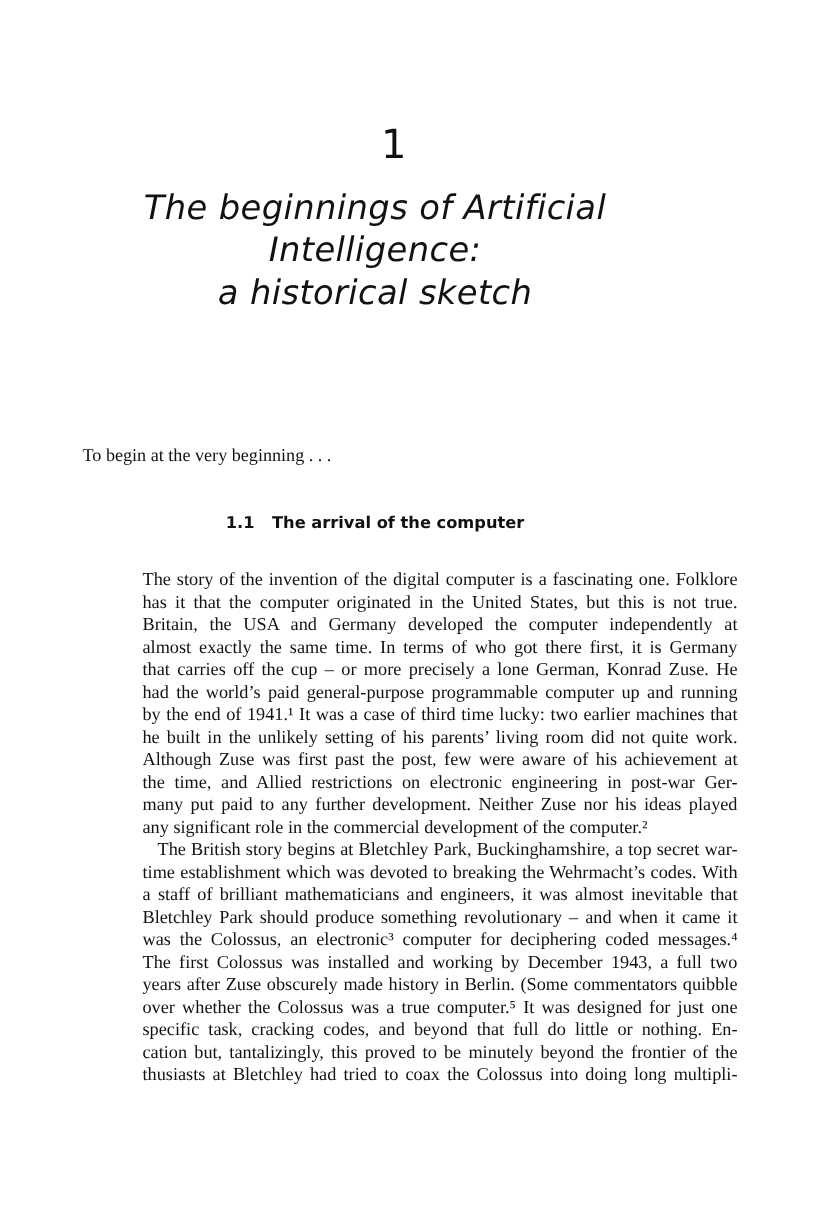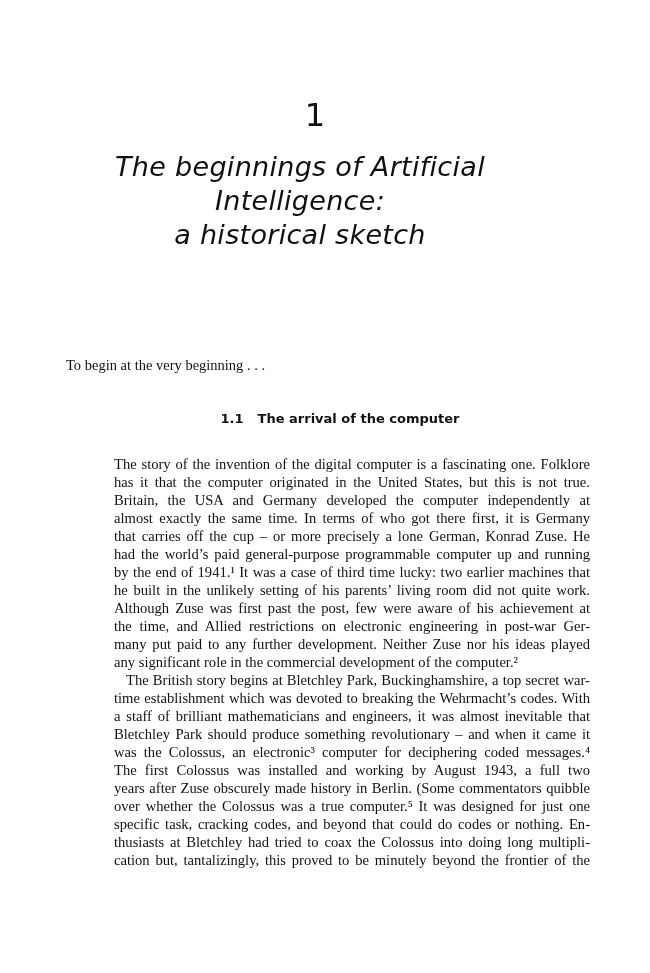--- a/index.html
+++ b/index.html
@@ -12,21 +12,21 @@
     position: absolute; left: 0; width: 600px; top: 150px; text-align: center;
     font-family: "DejaVu Sans", sans-serif; font-size: 27px; line-height: 34px; letter-spacing: 0.3px; font-style: italic;
   }
   .chapter-title span { display: block; }
   .epigraph {
     position: absolute; left: 66px; top: 357px;
     font-family: "Liberation Serif", serif; font-size: 14.5px;
   }
   .section-heading {
     position: absolute; left: 0; width: 600px; top: 411px; text-align: center;
-    font-family: "DejaVu Sans", sans-serif; font-size: 13px; font-weight: bold; padding-left: 40px;
+    font-family: "DejaVu Sans", sans-serif; font-size: 13px; font-weight: bold;
   }
   .section-heading .num { margin-right: 14px; }
   .body-text {
     position: absolute; left: 66px; top: 455px; width: 524px;
     font-family: "Liberation Serif", serif; font-size: 14.6px; line-height: 18px;
   }
   .line { display: block; text-align: justify; text-align-last: justify; white-space: nowrap; height: 18px; margin-left: 48px; }
   .line.last { text-align-last: left; font-family: Liberation Serif, serif; }
   .line.indent { padding-left: 12px; }
 </style>
@@ -61,20 +61,20 @@
     <span class="line">the time, and Allied restrictions on electronic engineering in post-war Ger-</span>
     <span class="line">many put paid to any further development. Neither Zuse nor his ideas played</span>
     <span class="line last">any significant role in the commercial development of the computer.²</span>
   </div>
   <div>
     <span class="line indent">The British story begins at Bletchley Park, Buckinghamshire, a top secret war-</span>
     <span class="line">time establishment which was devoted to breaking the Wehrmacht’s codes. With</span>
     <span class="line">a staff of brilliant mathematicians and engineers, it was almost inevitable that</span>
     <span class="line">Bletchley Park should produce something revolutionary – and when it came it</span>
     <span class="line">was the Colossus, an electronic³ computer for deciphering coded messages.⁴</span>
-    <span class="line">The first Colossus was installed and working by August 1943, a full two</span>
+    <span class="line">The first Colossus was installed and working by December 1943, a full two</span>
     <span class="line">years after Zuse obscurely made history in Berlin. (Some commentators quibble</span>
     <span class="line">over whether the Colossus was a true computer.⁵ It was designed for just one</span>
-    <span class="line">specific task, cracking codes, and beyond that could do codes or nothing. En-</span>
+    <span class="line">specific task, cracking codes, and beyond that full do little or nothing. En-</span>
+    <span class="line">cation but, tantalizingly, this proved to be minutely beyond the frontier of the</span>
     <span class="line">thusiasts at Bletchley had tried to coax the Colossus into doing long multipli-</span>
-    <span class="line">cation but, tantalizingly, this proved to be minutely beyond the frontier of the</span>
   </div>
 </div>
 
 </body></html>

